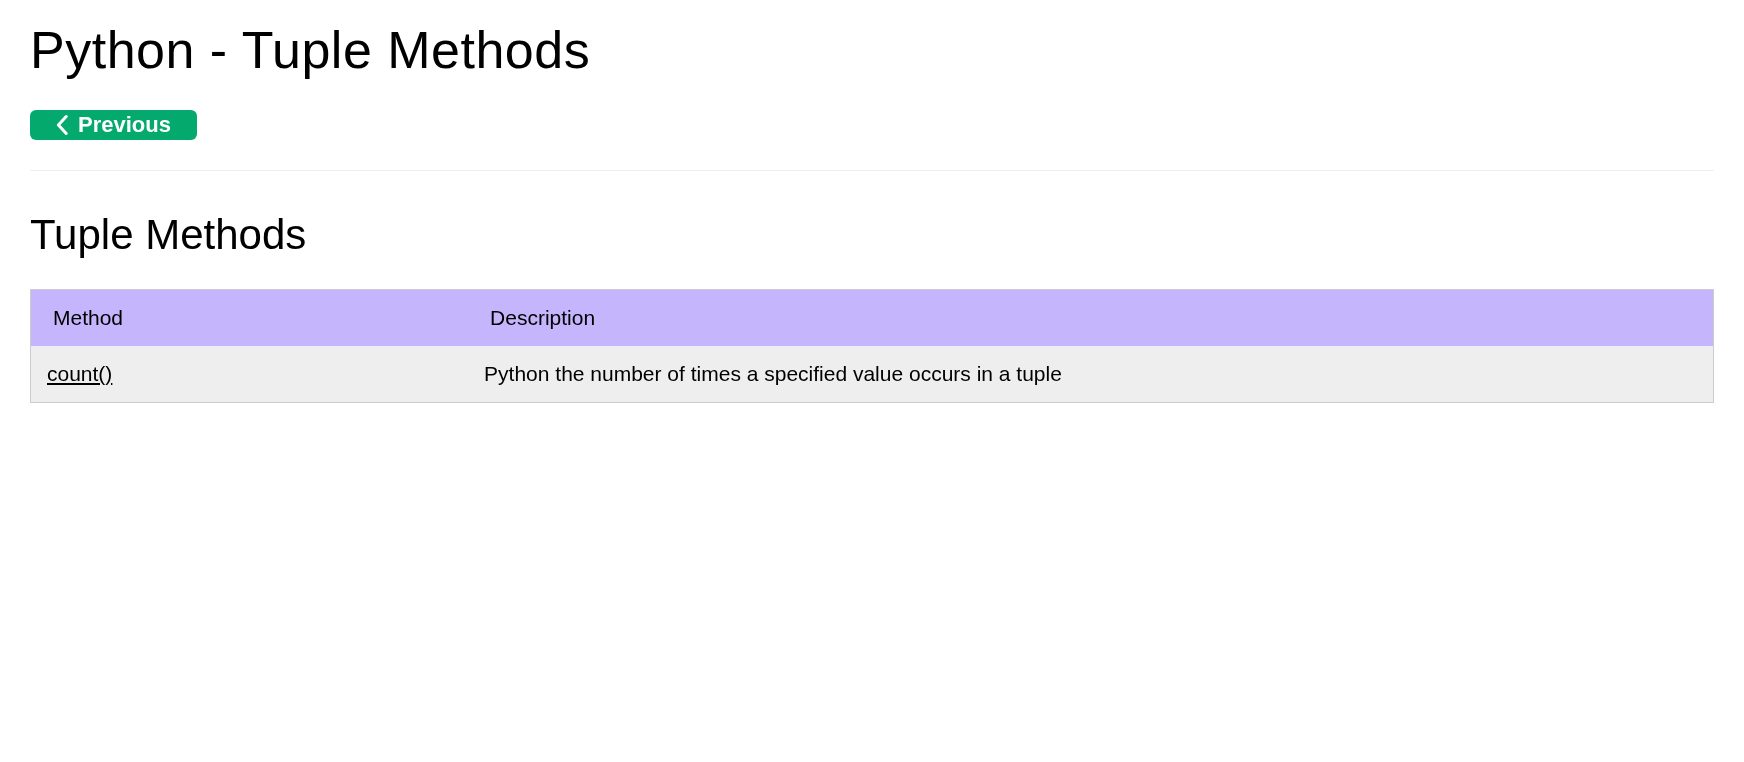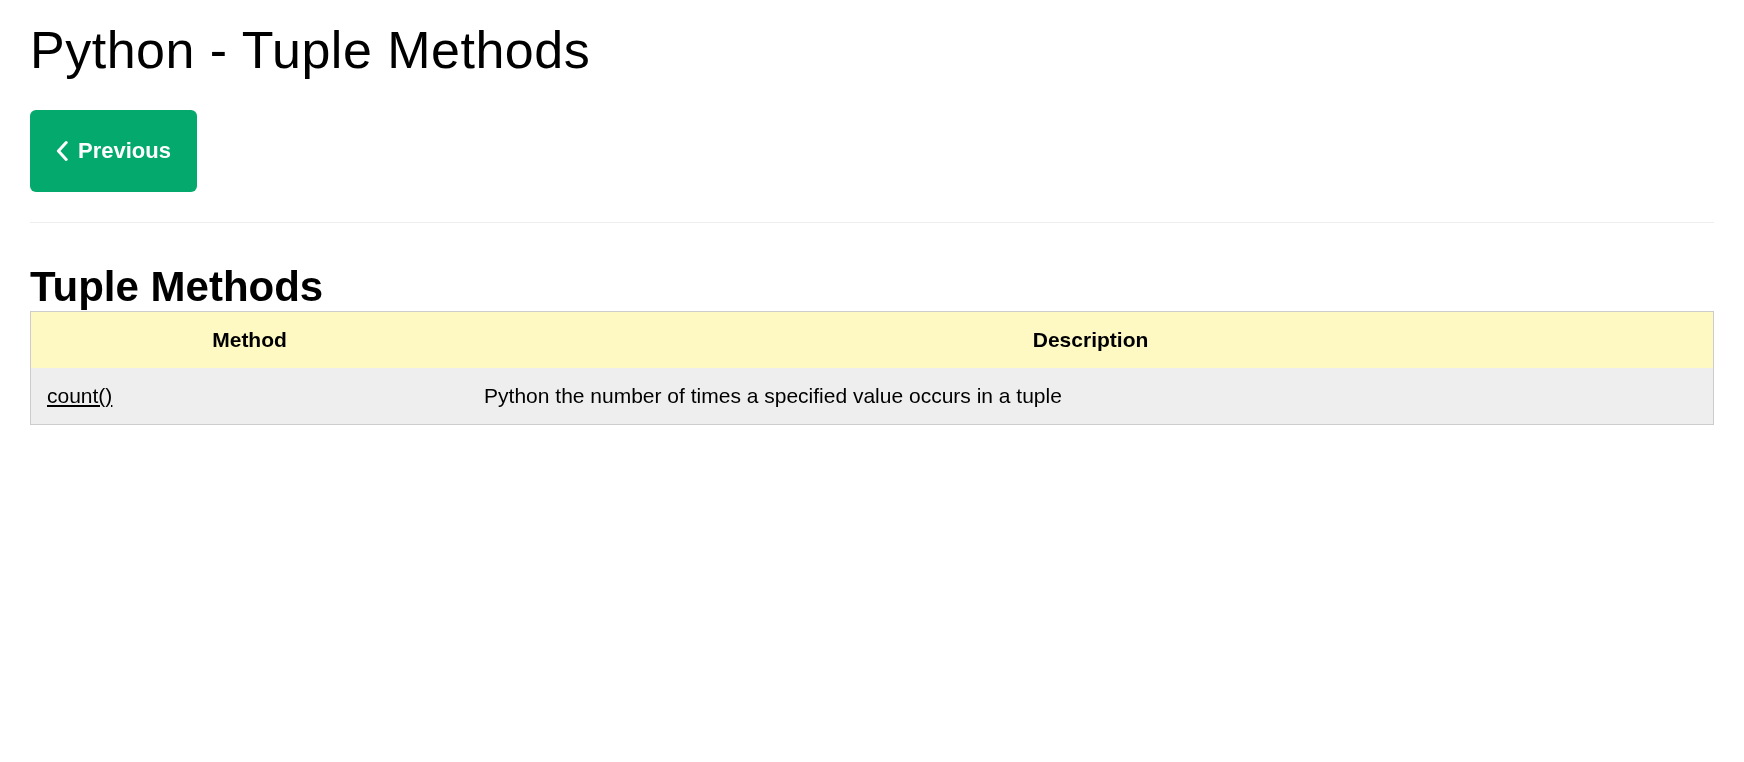--- a/index.html
+++ b/index.html
@@ -25,56 +25,57 @@
     .nav-buttons {
       margin-bottom: 30px;
     }
     .prev-btn {
       display: inline-flex;
       align-items: center;
       background: #04AA6D;
       color: #fff;
       border: none;
       border-radius: 6px;
-      padding: 28px 26px;
+      padding: 2px 26px;
       font-size: 22px;
       font-weight: 600;
       cursor: pointer;
       font-family: inherit;
     }
     .prev-btn svg {
       width: 12px;
       height: 20px;
       margin-right: 10px;
       fill: #fff;
     }
     hr.divider {
       border: none;
       border-top: 1px solid #eee;
       margin: 10px 0 40px 0;
     }
     h2 {
       font-size: 42px;
-      font-weight: 700;
+      font-weight: 400;
+      margin-bottom: 30px;
     }
     .intro {
       font-size: 21px;
       margin-bottom: 32px;
     }
     table {
       width: 100%;
       border-collapse: collapse;
       border: 1px solid #ccc;
       font-size: 21px;
     }
     table th {
-      text-align: center;
-      font-weight: 700;
+      text-align: left;
+      font-weight: 400;
       padding: 16px 22px;
-      background: #fef9c3;
+      background: #c4b5fd;
     }
     table td {
       padding: 16px 16px;
     }
     table tbody tr:nth-child(odd) {
       background: #eee;
     }
     table tbody tr:nth-child(even) {
       background: #fff;
     }

